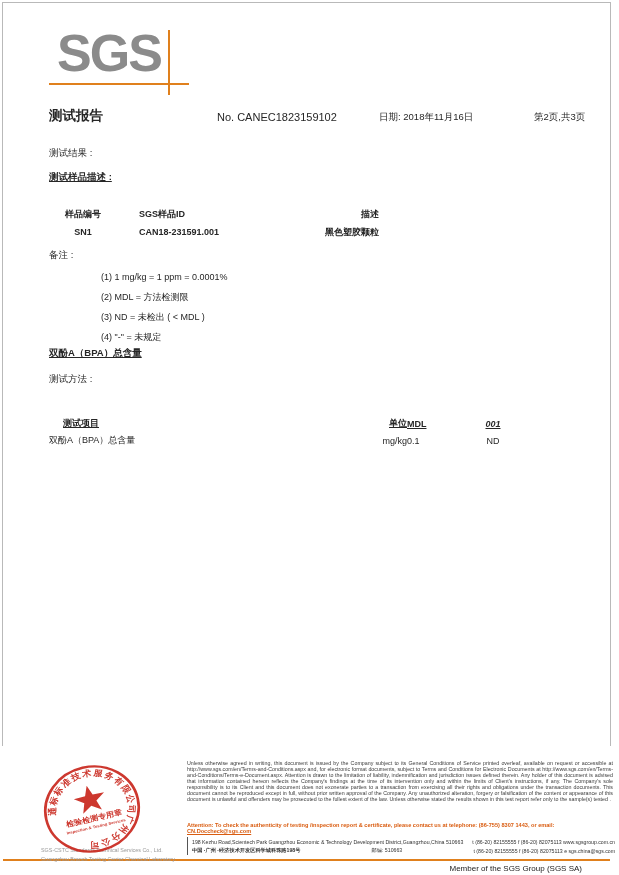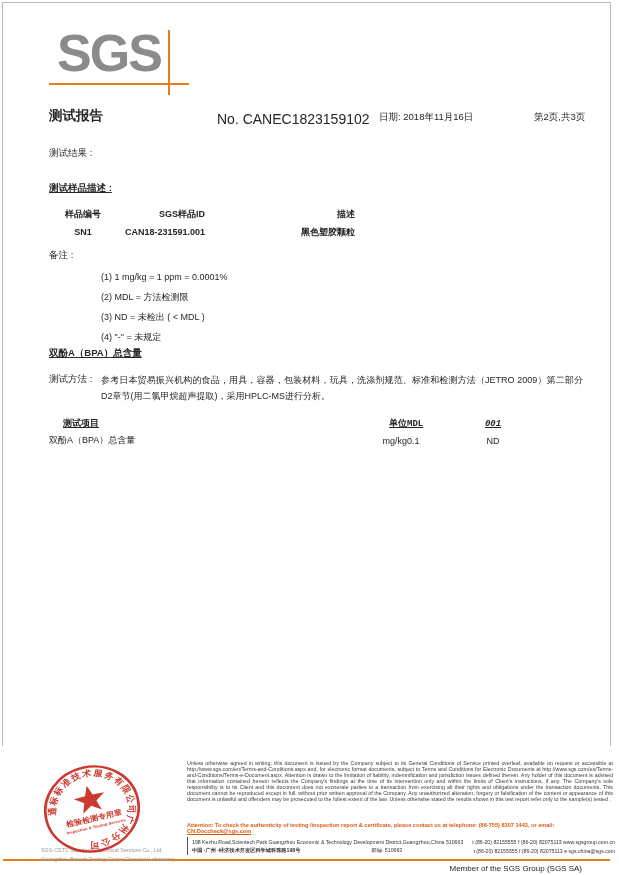--- a/index.html
+++ b/index.html
@@ -8,49 +8,49 @@
           border-top:1px solid #b9b9b9; border-left:1px solid #b9b9b9; border-right:1px solid #b9b9b9; }
   .abs { position:absolute; white-space:nowrap; }
 
   
   .logo-text { position:absolute; left:54px; top:22px; font-size:52px; font-weight:bold; color:#8b8b8b; letter-spacing:-2px; line-height:1.1; }
   .logo-hline { position:absolute; left:46px; top:80px; width:140px; height:2px; background:#e0801d; }
   .logo-vline { position:absolute; left:165px; top:27px; width:2px; height:65px; background:#e0801d; }
 
   
   .report-title { left:46px; top:104px; font-size:13.5px; font-weight:bold; }
-  .report-no   { left:214px; top:108px; font-size:14px; }
+  .report-no   { left:214px; top:108px; font-size:11px; }
   .report-date { left:376px; top:108px; font-size:9.5px; }
   .report-page { left:515px; top:108px; font-size:9.5px;margin-left:16px; }
 
   .sec-label { font-size:9.5px; }
   .sec-heading { font-size:9.5px; font-weight:bold; text-decoration:underline; }
 
   
   .sample-table { position:absolute; left:48px; top:202px; font-size:9px; }
   .sample-table .row { display:flex; height:18px; align-items:center;font-weight:bold; }
   .sample-table .c1 { width:64px; text-align:center; }
-  .sample-table .c2 { width:90px; text-align:right; white-space:nowrap; }
+  .sample-table .c2 { width:90px; text-align:left; white-space:nowrap;margin-left:24px; }
   .sample-table .c3 { width:150px; text-align:right; padding-left:2px; white-space:nowrap; }
   .sample-table .hdr { font-weight:bold; }
 
   .notes-list { position:absolute; left:98px; top:264px; font-size:9px; }
   .notes-list div { height:20px; line-height:20px; white-space:nowrap; }
 
   .method-text { position:absolute; left:98px; top:370px; width:482px; font-size:9px; line-height:15.5px; text-align:justify; }
 
   
   .test-table { position:absolute; left:46px; top:412px; width:470px; font-size:9px; }
   .test-table .row { display:flex; height:17px; align-items:center; }
   .test-table .item { flex:1; padding-left:0; white-space:nowrap; }
   .test-table .hdr .item { padding-left:14px; }
   .test-table .cu  { width:80px; text-align:right; }
   .test-table .cm  { width:60px; }
   .test-table .cs  { width:52px; text-align:center; }
-  .test-table .hdr span { font-weight:bold;font-family:Liberation Mono, monospace; }
+  .test-table .hdr span { font-weight:bold; }
   .test-table .hdr .u { text-decoration:underline; }
   .test-table .hdr .cs .u { font-style:italic; }
 
   
   .legal { position:absolute; left:184px; top:758px; width:426px; font-size:5.3px; line-height:5.95px; text-align:justify; color:#3c3c3c; white-space:normal; }
   .attention { position:absolute; left:184px; top:819px; width:428px; font-size:5.6px; line-height:6.4px; font-weight:bold; color:#d95c10; white-space:normal; }
   .attention .email { text-decoration:underline; }
   .addr-block { position:absolute; left:184px; top:834px; width:428px; border-left:1px solid #555; padding-left:4px; font-size:5.2px; color:#333; }
   .addr-row { display:flex; align-items:center; height:9px; white-space:nowrap; }
   .addr-row .grow { flex:1; }
@@ -69,21 +69,21 @@
   <div class="logo-hline"></div>
   <div class="logo-vline"></div>
 
   <div class="abs report-title">测试报告</div>
   <div class="abs report-no">No. CANEC1823159102</div>
   <div class="abs report-date">日期: 2018年11月16日</div>
   <div class="abs report-page">第2页,共3页</div>
 
   <div class="abs sec-label" style="left:46px; top:144px;">测试结果 :</div>
 
-  <div class="abs sec-heading" style="left:46px; top:179px;text-decoration:underline;">测试样品描述 :</div>
+  <div class="abs sec-heading" style="left:46px; top:168px;text-decoration:underline;">测试样品描述 :</div>
   <div class="sample-table">
     <div class="row hdr">
       <span class="c1">样品编号</span>
       <span class="c2">SGS样品ID</span>
       <span class="c3">描述</span>
     </div>
     <div class="row">
       <span class="c1">SN1</span>
       <span class="c2">CAN18-231591.001</span>
       <span class="c3">黑色塑胶颗粒</span>
@@ -93,21 +93,20 @@
   <div class="abs sec-label" style="left:46px; top:246px;">备注 :</div>
   <div class="notes-list">
     <div>(1) 1 mg/kg = 1 ppm = 0.0001%</div>
     <div>(2) MDL = 方法检测限</div>
     <div>(3) ND = 未检出 ( &lt; MDL )</div>
     <div>(4) "-" = 未规定</div>
   </div>
 
   <div class="abs sec-heading" style="left:46px; top:344px;">双酚A（BPA）总含量</div>
   <div class="abs sec-label" style="left:46px; top:370px;">测试方法 :</div>
-  <div class="method-text">参考日本贸易振兴机构的食品，用具，容器，包装材料，玩具，洗涤剂规范、标准和检测方法（JETRO 2009）第二部分D2章节(用二氯甲烷超声提取)，采用HPLC-MS进行分析。</div>
 
   <div class="test-table">
     <div class="row hdr">
       <span class="item"><span class="u">测试项目</span></span>
       <span class="cu"><span class="u">单位</span></span>
       <span class="cm"><span class="u">MDL</span></span>
       <span class="cs"><span class="u">001</span></span>
     </div>
     <div class="row">
       <span class="item">双酚A（BPA）总含量</span>

